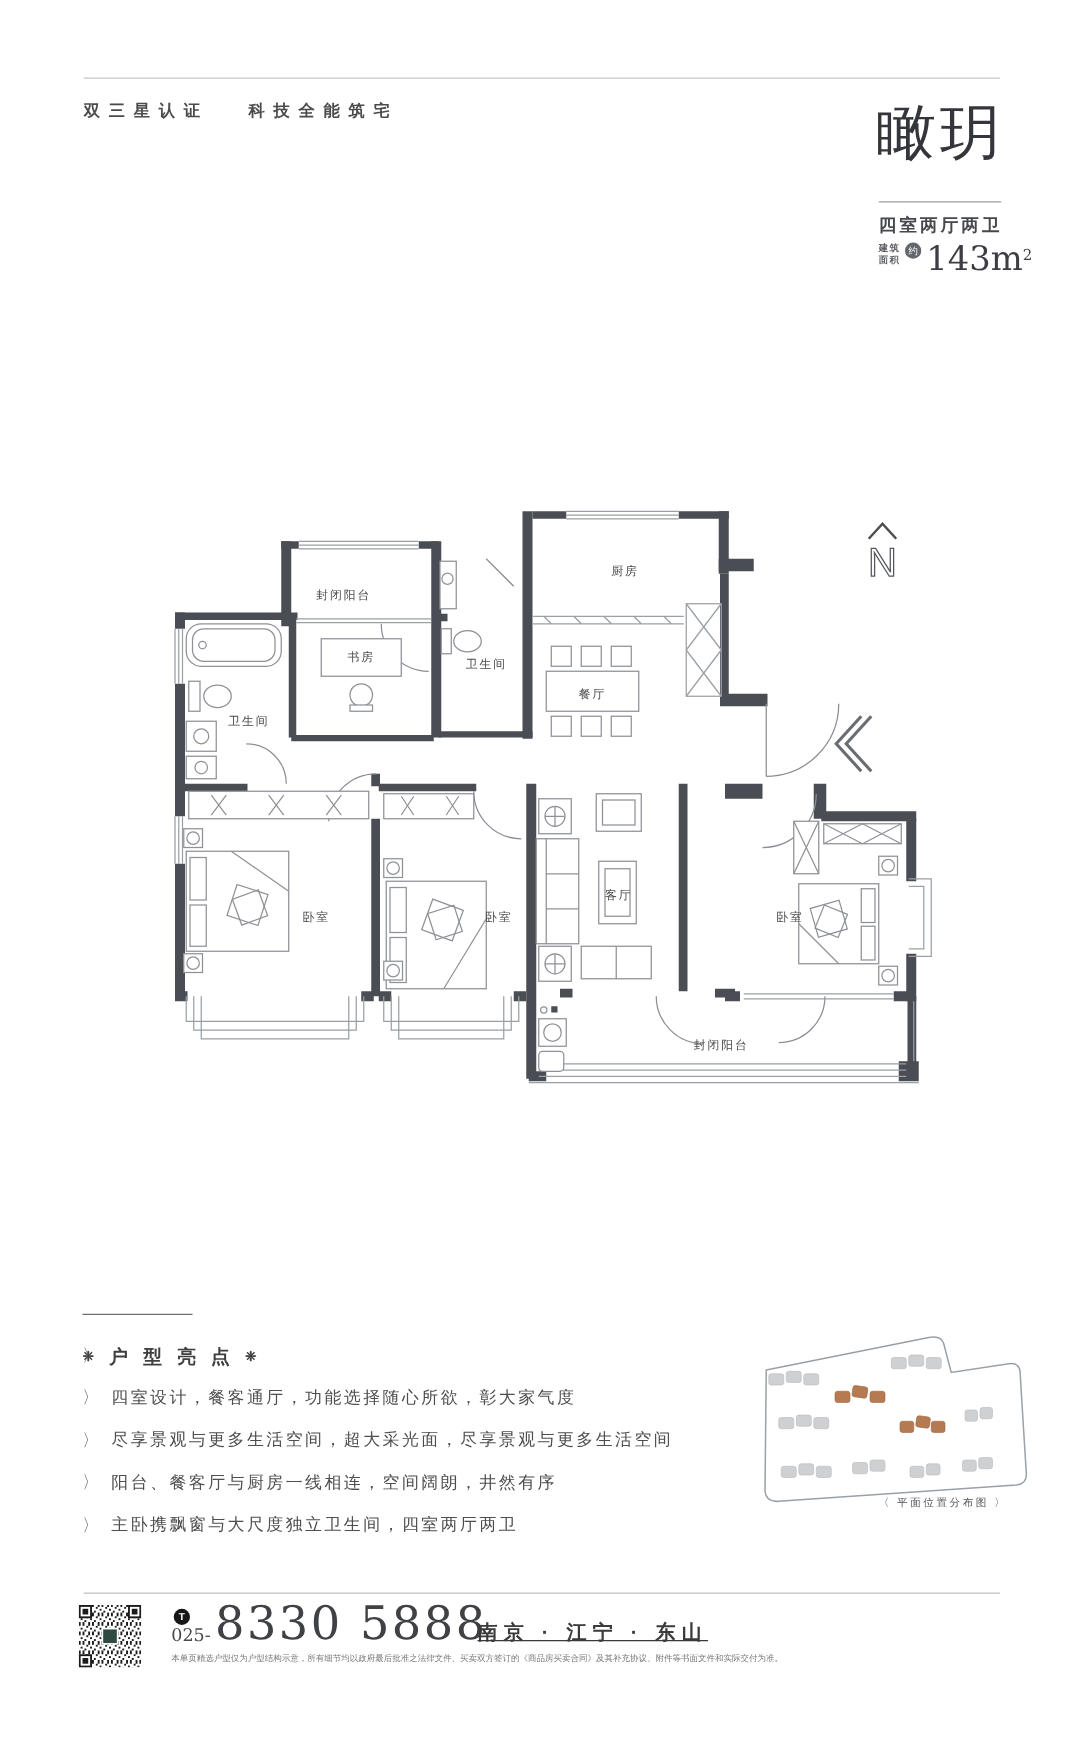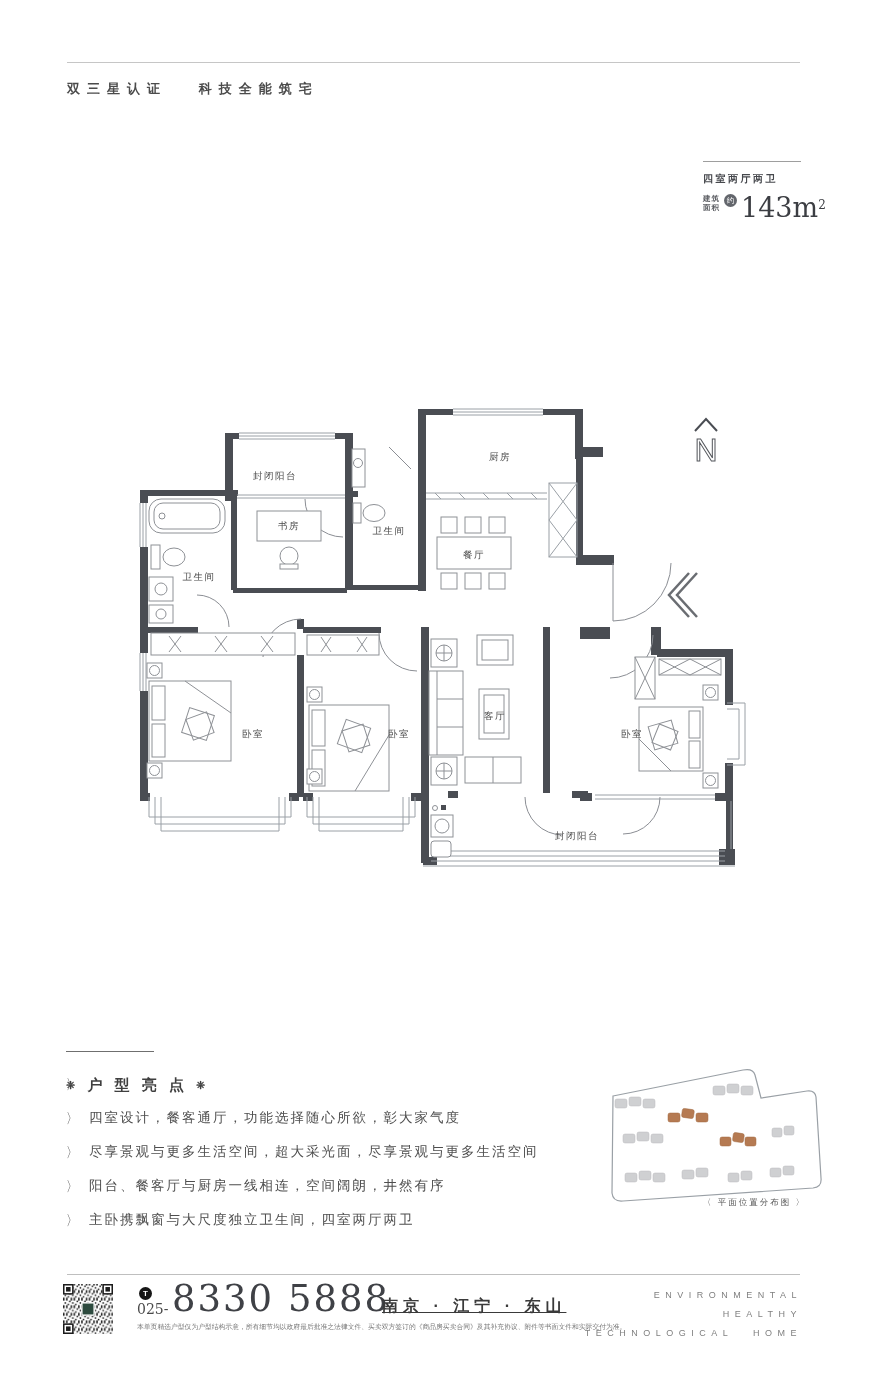--- a/index.html
+++ b/index.html
@@ -4,21 +4,21 @@
 <style>
   html,body{margin:0;padding:0;background:#e8e8e8;}
   .page{position:relative;width:869px;height:1400px;background:#ffffff;overflow:hidden;
         font-family:"Liberation Sans",sans-serif;color:#4a4a4a;margin:0 auto;}
   .abs{position:absolute;}
   
   .topline{left:67px;top:62px;width:733px;height:1px;background:#c6c6c6;}
   .tagline{left:67px;top:80px;font-size:13px;letter-spacing:7px;font-weight:600;color:#4b4b4b;white-space:pre;}
   .brand{right:66px;top:74px;font-size:48px;letter-spacing:3px;color:#34363b;font-weight:500;white-space:pre;}
   .brand-divider{left:703px;top:161px;width:98px;height:1px;background:#9e9e9e;}
-  .brand-sub{left:703px;top:172px;font-size:10px;letter-spacing:2.5px;color:#46484d;font-weight:600;white-space:pre;}
+  .brand-sub{left:703px;top:172px;font-size:14px;letter-spacing:2.5px;color:#46484d;font-weight:600;white-space:pre;}
   .area-row{left:703px;top:194px;display:flex;align-items:flex-start;gap:4px;}
   .area-label{font-size:7.5px;line-height:9px;letter-spacing:1px;color:#5c5e63;font-weight:600;}
   .area-approx{width:13px;height:13px;border-radius:50%;background:#63666c;color:#fff;font-size:7.5px;
                display:flex;align-items:center;justify-content:center;}
   .area-value{font-family:"DejaVu Serif",serif;font-size:27px;color:#3c3e43;line-height:1;}
   .area-sup{font-family:"DejaVu Serif",serif;font-size:12px;color:#3c3e43;vertical-align:8px;}
   
   .plan{left:85px;top:405px;width:680px;height:500px;}
   
   .hl-head{left:66px;top:1076px;font-size:15px;font-weight:700;letter-spacing:4px;color:#3f3f3f;text-align:right;}
@@ -47,20 +47,21 @@
   svg text{font-family:"Liberation Sans",sans-serif;}
   .rlabel{font-size:9.5px;fill:#4a4a4a;letter-spacing:1.5px;text-anchor:middle;}
 </style>
 </head>
 <body>
 
 <div class="page">
 
   <div class="abs topline"></div>
   <div class="abs tagline">双三星认证   科技全能筑宅</div>
+  <div class="abs brand">瞰玥</div>
   <div class="abs brand-divider"></div>
   <div class="abs brand-sub">四室两厅两卫</div>
   <div class="abs area-row">
     <div class="area-label">
       <div>建筑</div>
       <div>面积</div>
     </div>
     <div class="area-approx">约</div>
     <div class="area-value"><span>143m</span><span class="area-sup">2</span></div>
   </div>
@@ -349,19 +350,14 @@
         <rect x="1" y="27" width="5" height="5" fill="#fff"></rect>
         <rect x="2" y="28" width="3" height="3" fill="#1c1c1c"></rect>
     </g>
     <rect x="12.5" y="12.5" width="8" height="8" fill="#2e4b3f" stroke="#ffffff" stroke-width="0.8"></rect>
   </svg>
   <div class="abs phone-icon">T</div>
   <div class="abs phone-prefix">025-</div>
   <div class="abs phone-number">8330 5888</div>
   <div class="abs location">南京 · 江宁 · 东山</div>
   <div class="abs disclaimer">本单页精选户型仅为户型结构示意，所有细节均以政府最后批准之法律文件、买卖双方签订的《商品房买卖合同》及其补充协议、附件等书面文件和实际交付为准。</div>
-  <div class="abs slogan">
-    <span>ENVIRONMENTAL</span>
-    <span>HEALTHY</span>
-    <span class="wide">TECHNOLOGICAL HOME</span>
-  </div>
 
 </div>
 
 </body></html>

